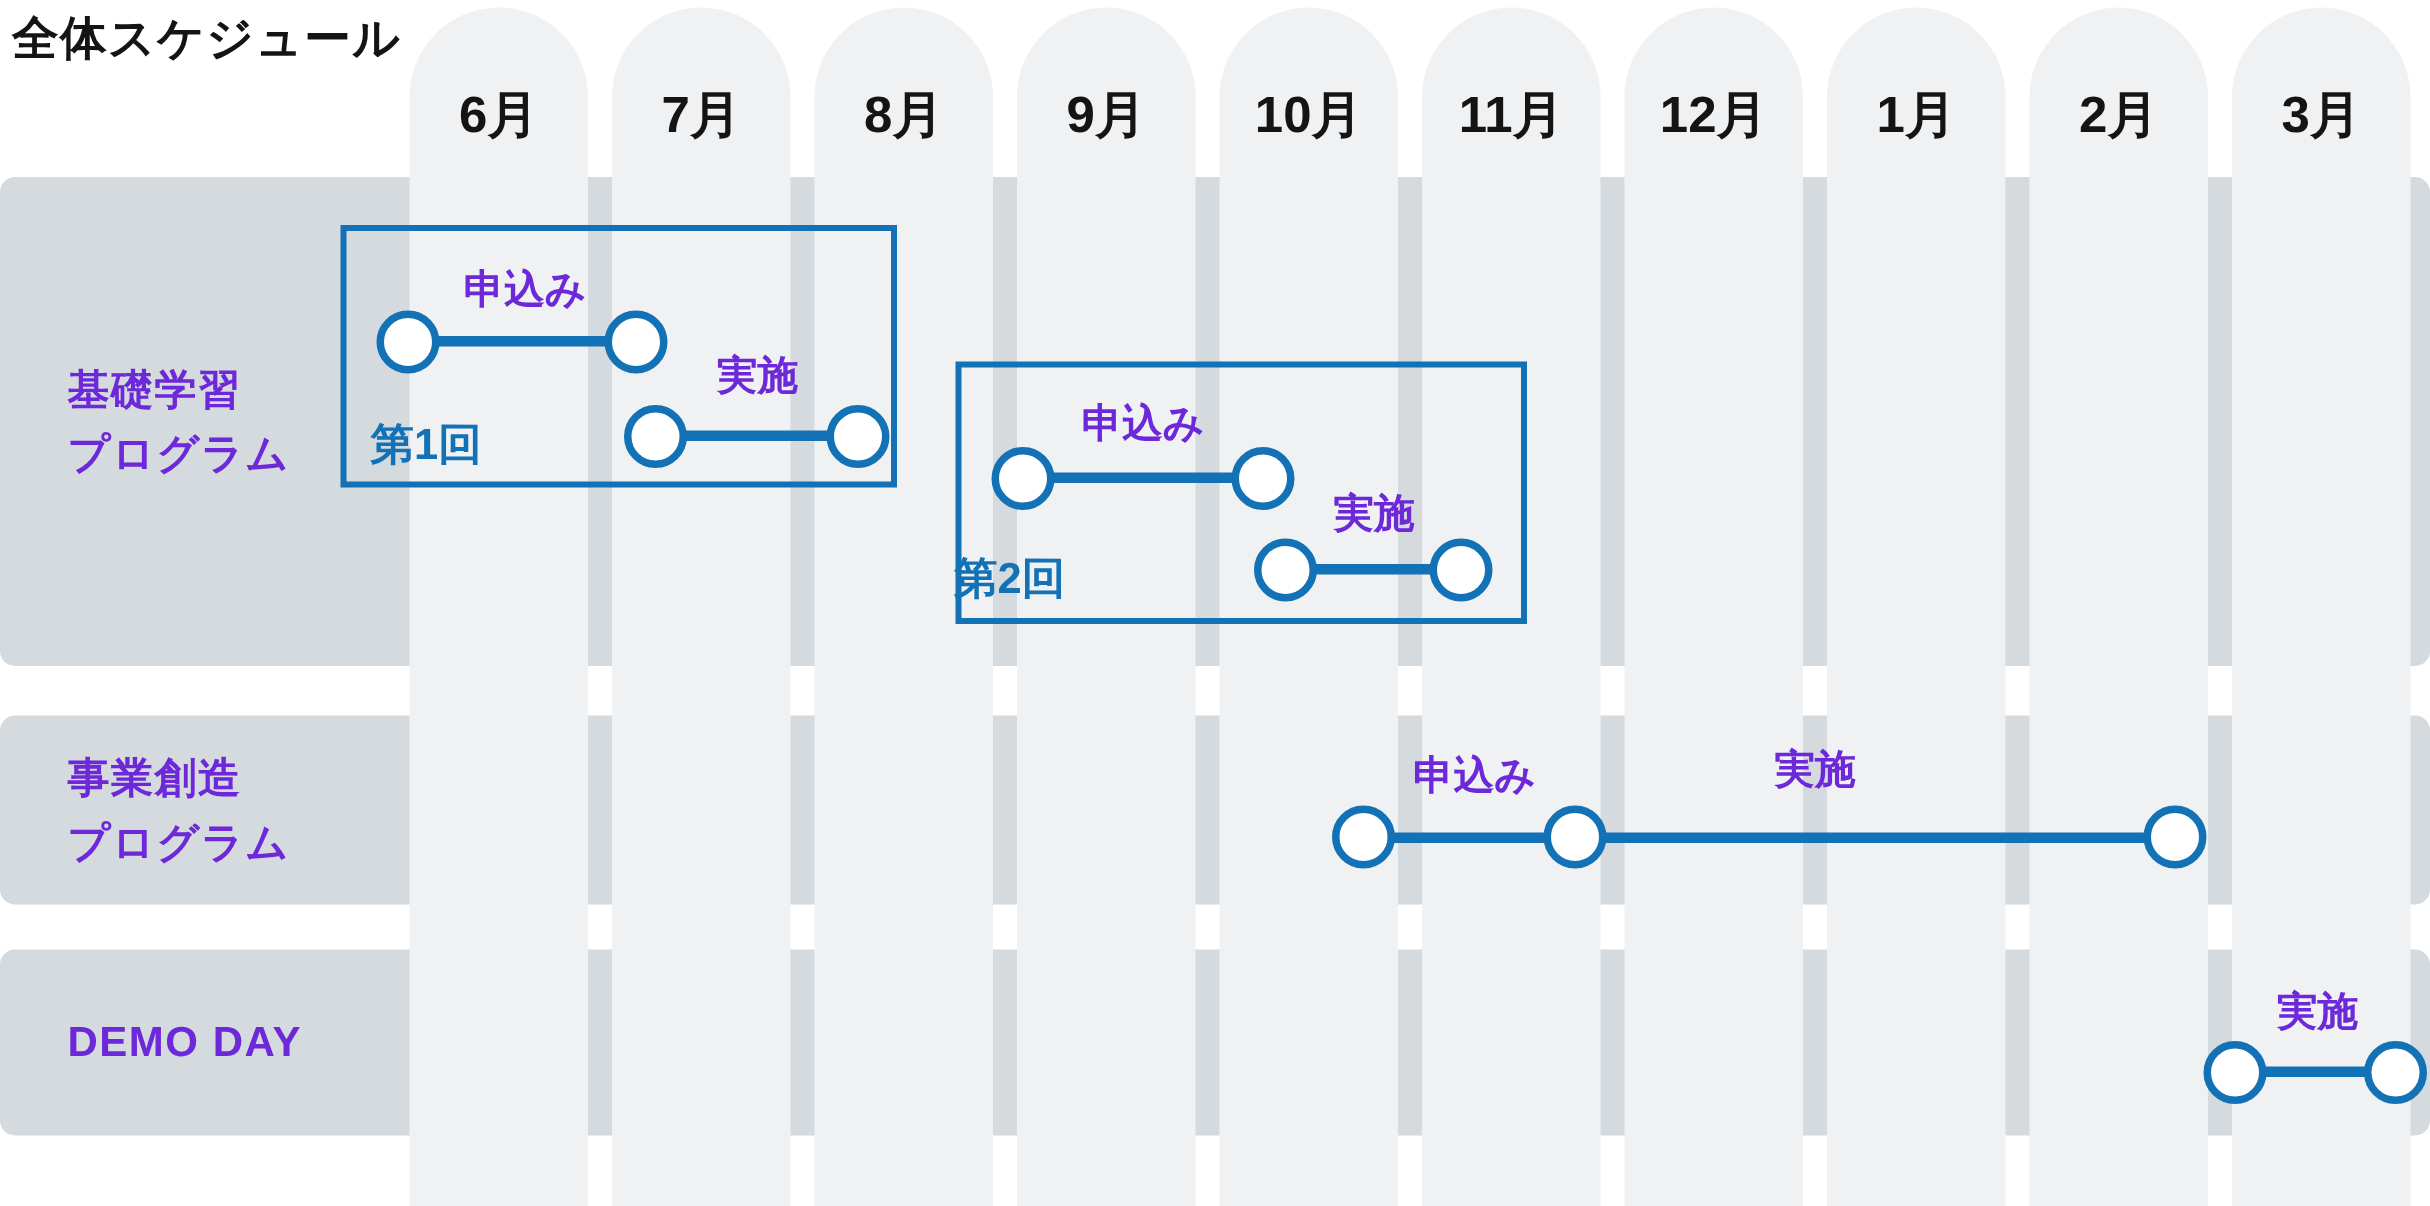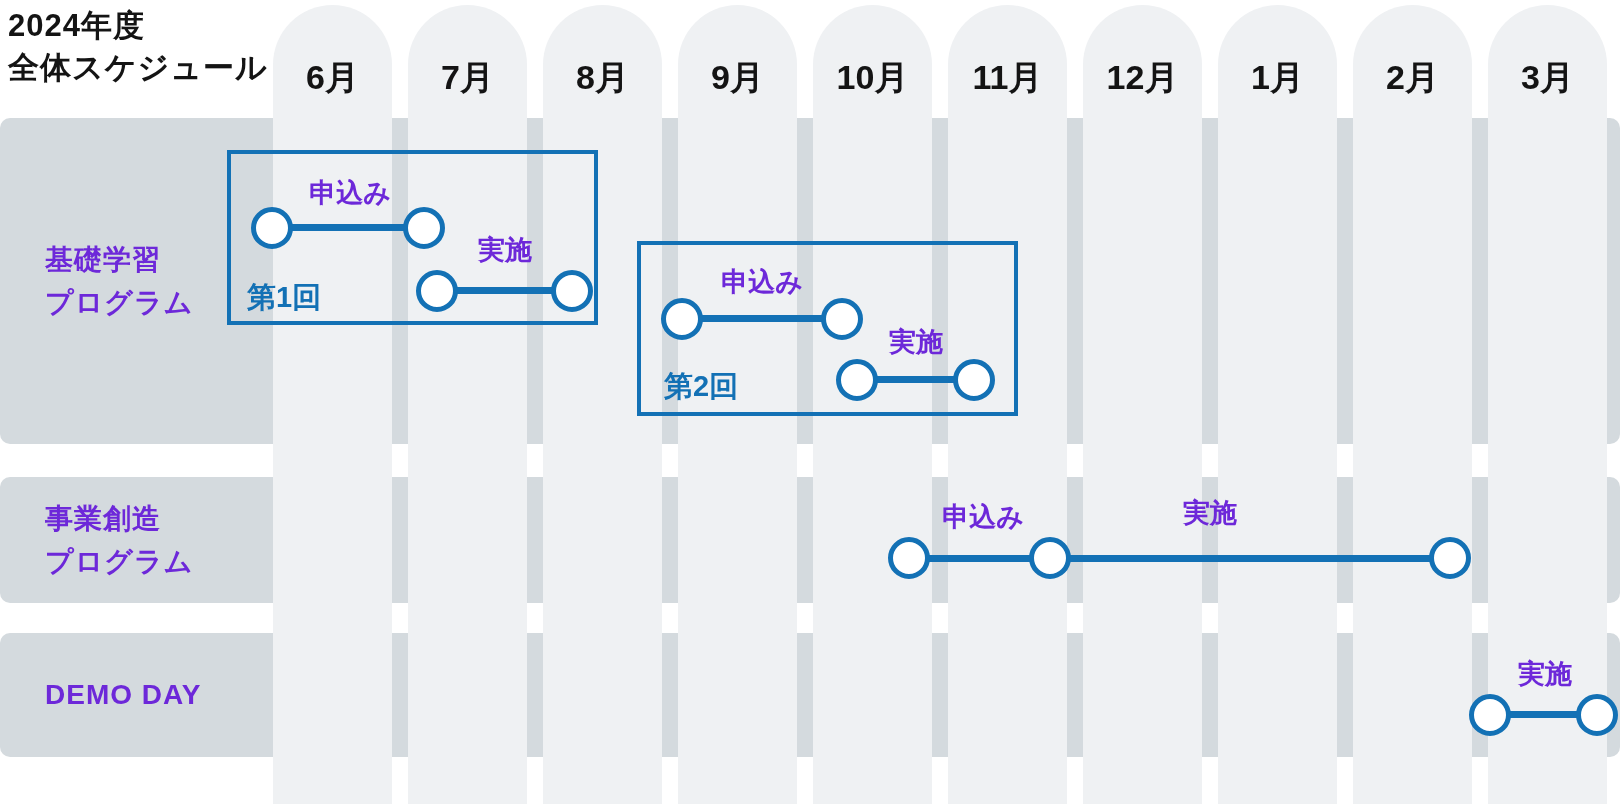--- a/index.html
+++ b/index.html
@@ -40,37 +40,36 @@
   .rowlabel.r2{top:497px;}
   .rowlabel.r3{top:673px;}
   
   .roundbox{border:4px solid #1371b5;z-index:4;background:transparent;box-sizing:border-box;}
   .roundbox.rb1{left:227px;top:150px;width:371px;height:175px;}
   .roundbox.rb2{left:637px;top:241px;width:381px;height:175px;}
   .roundtag{
     z-index:7;font-size:29px;font-weight:bold;color:#1371b5;line-height:30px;
   }
   .roundtag.t1{left:247px;top:282px;}
-  .roundtag.t2{left:664px;top:371px;}
+  .roundtag.t2{left:636px;top:371px;}
   
   .bar{height:7px;background:#1371b5;border-radius:3px;z-index:5;}
   .dot{
     width:42px;height:42px;box-sizing:border-box;border:5px solid #1371b5;
     border-radius:50%;background:#ffffff;z-index:6;
   }
   .phase{
     z-index:7;font-size:27px;font-weight:bold;color:#6d28d9;line-height:30px;
     transform:translateX(-50%);white-space:nowrap;
   }
 </style>
 </head>
 <body>
 
 <div class="abs page-title">
-  <div>2024年度</div>
   <div>全体スケジュール</div>
 </div>
 
 <div class="abs band b1"></div>
 <div class="abs band b2"></div>
 <div class="abs band b3"></div>
 
 <div class="abs col" style="left:273px">
     <div class="month">6月</div>
   </div>

